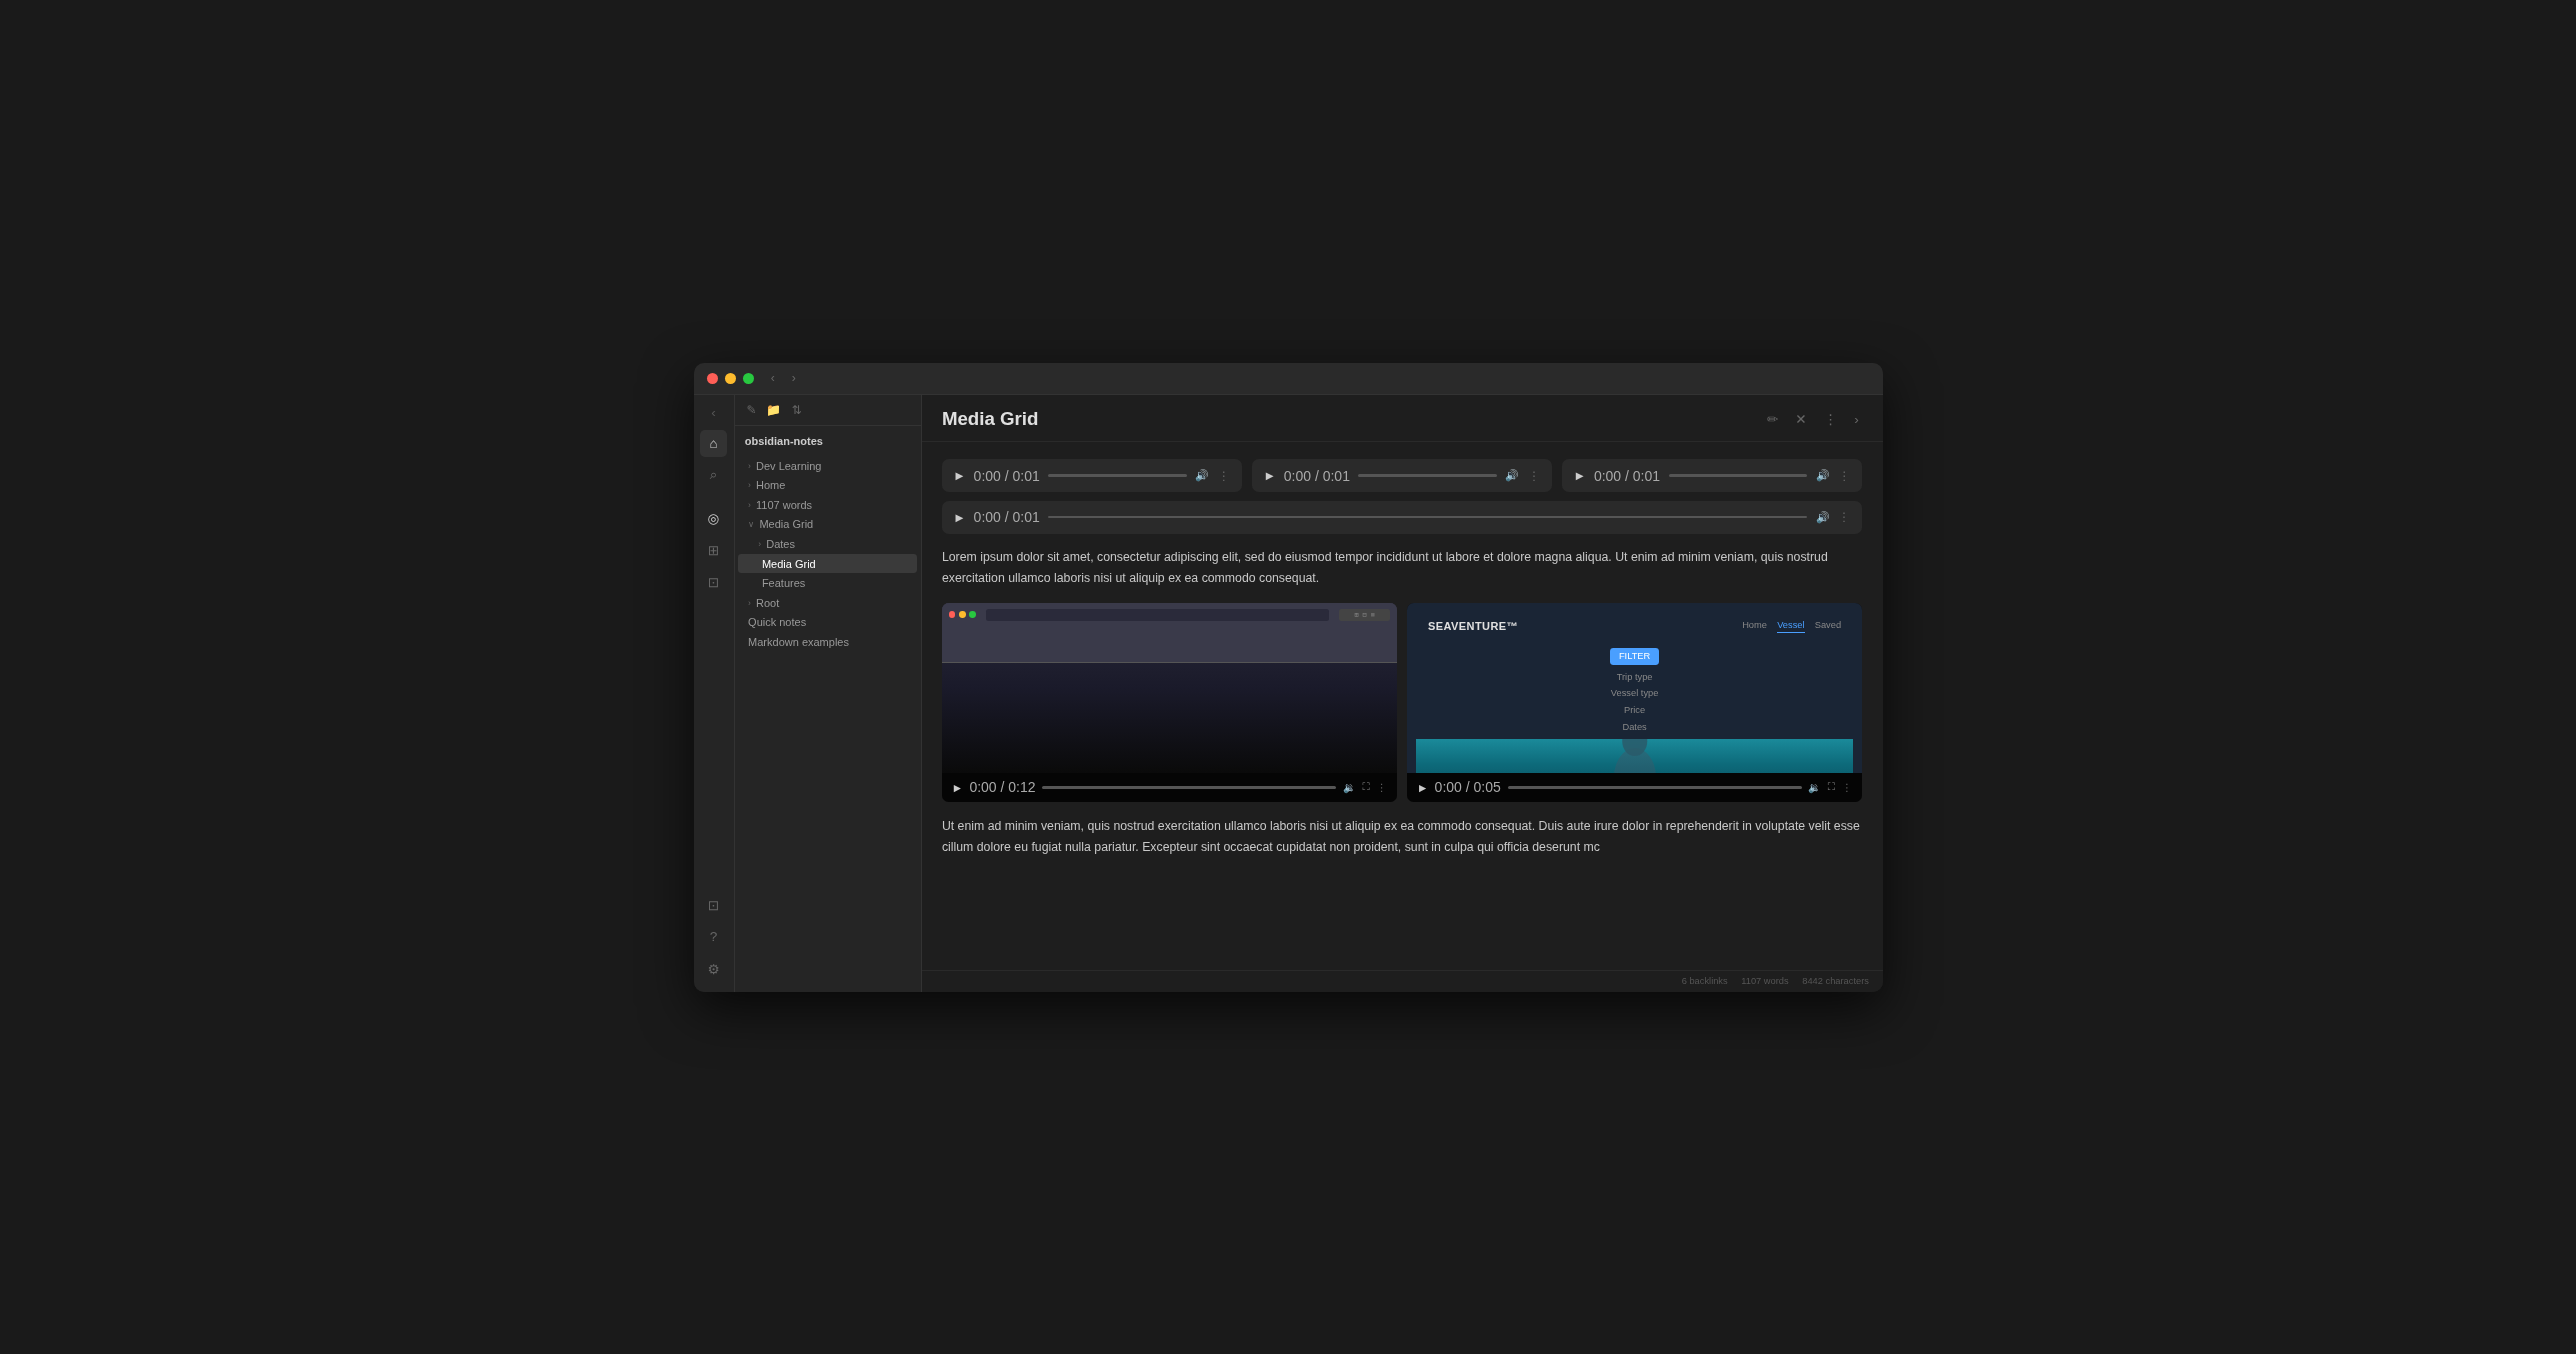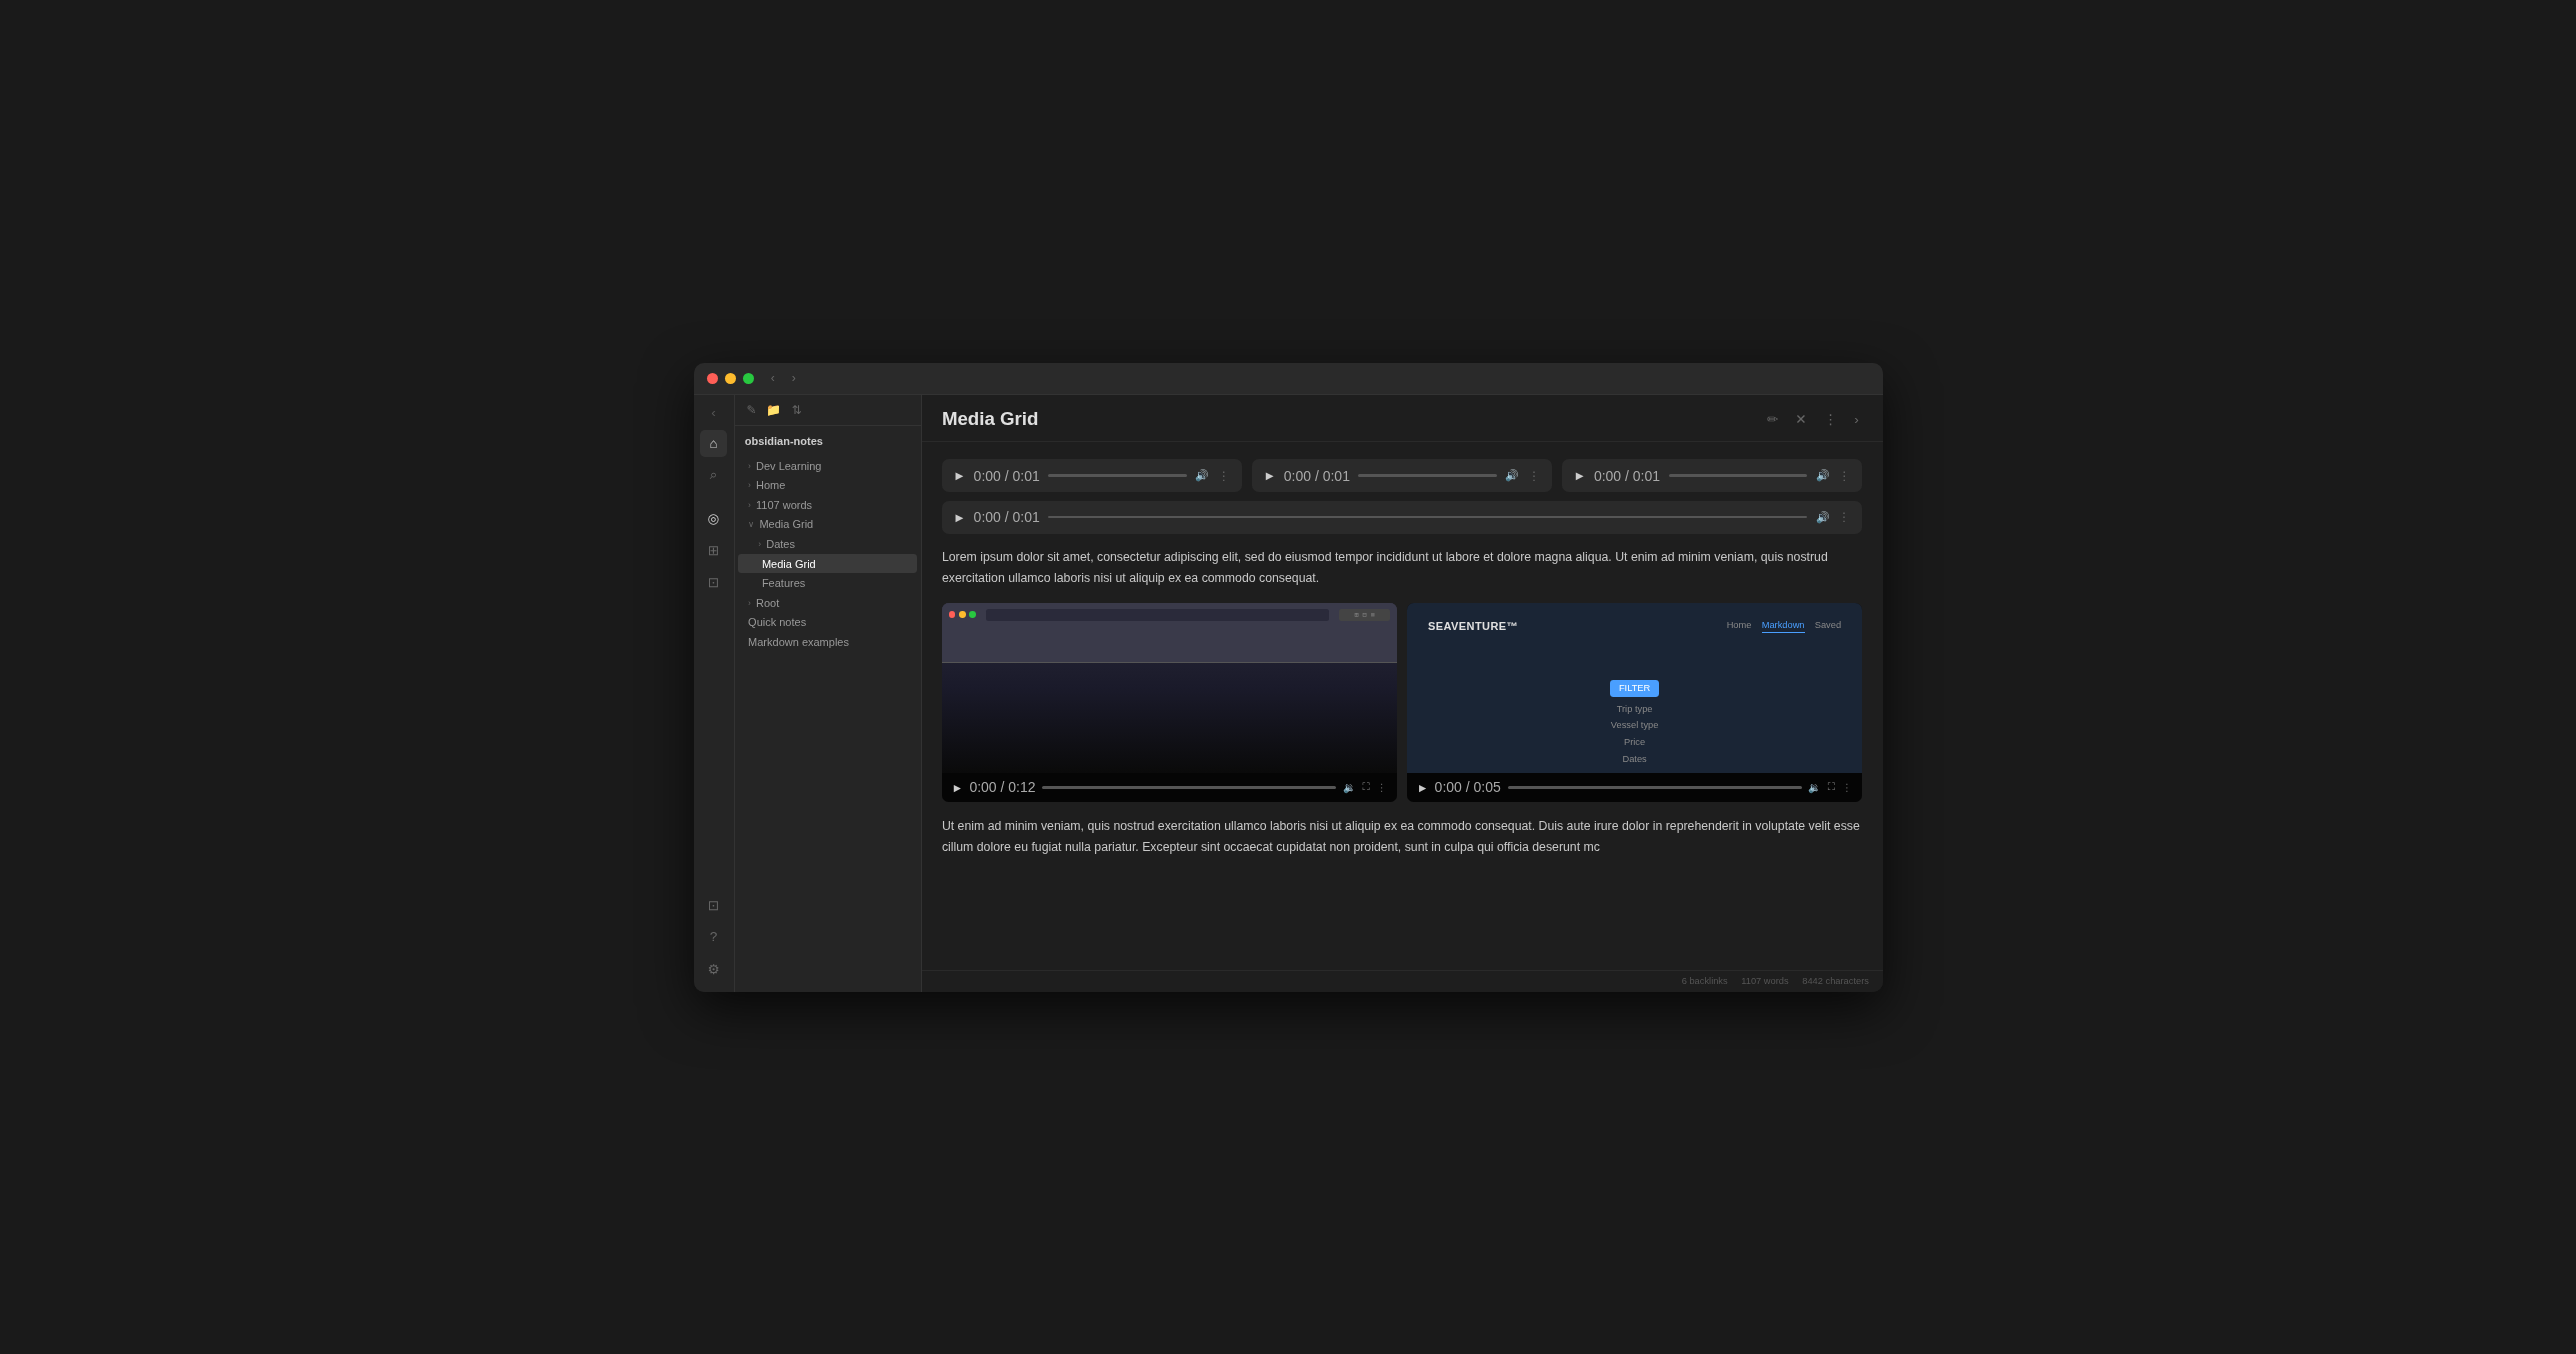--- a/index.html
+++ b/index.html
@@ -279,21 +279,20 @@
       padding: 8.5px;
       margin-top: 25.5px;
       width: 70%;
       box-shadow: 0 3.4px 10.2px rgba(0,0,0,0.5);
     }
     .video-preview-right {
       background: #1a2a3a;
       display: flex;
       flex-direction: column;
       padding: 9px;
-      gap: 32px;
     }
     .seaventure-header {
       background: #1a2535;
       padding: 8.5px 12px;
       display: flex;
       align-items: center;
       justify-content: space-between;
     }
     .seaventure-logo {
       font-size: 11px;
@@ -554,21 +553,21 @@
               <span class="more-btn">⋮</span>
             </div>
           </div>
 
           <div class="video-player">
             <div class="video-preview video-preview-right" style="background: #1a2535;">
               <div class="seaventure-header">
                 <span class="seaventure-logo">SEAVENTURE™</span>
                 <div class="seaventure-nav">
                   <span>Home</span>
-                  <span class="active-nav">Markdown</span>
+                  <span class="active-nav">Vessel</span>
                   <span>Saved</span>
                 </div>
               </div>
               <div class="seaventure-filters">
                 <button class="filter-btn">FILTER</button>
                 <span class="filter-item">Trip type</span>
                 <span class="filter-item">Vessel type</span>
                 <span class="filter-item">Price</span>
                 <span class="filter-item">Dates</span>
               </div>

